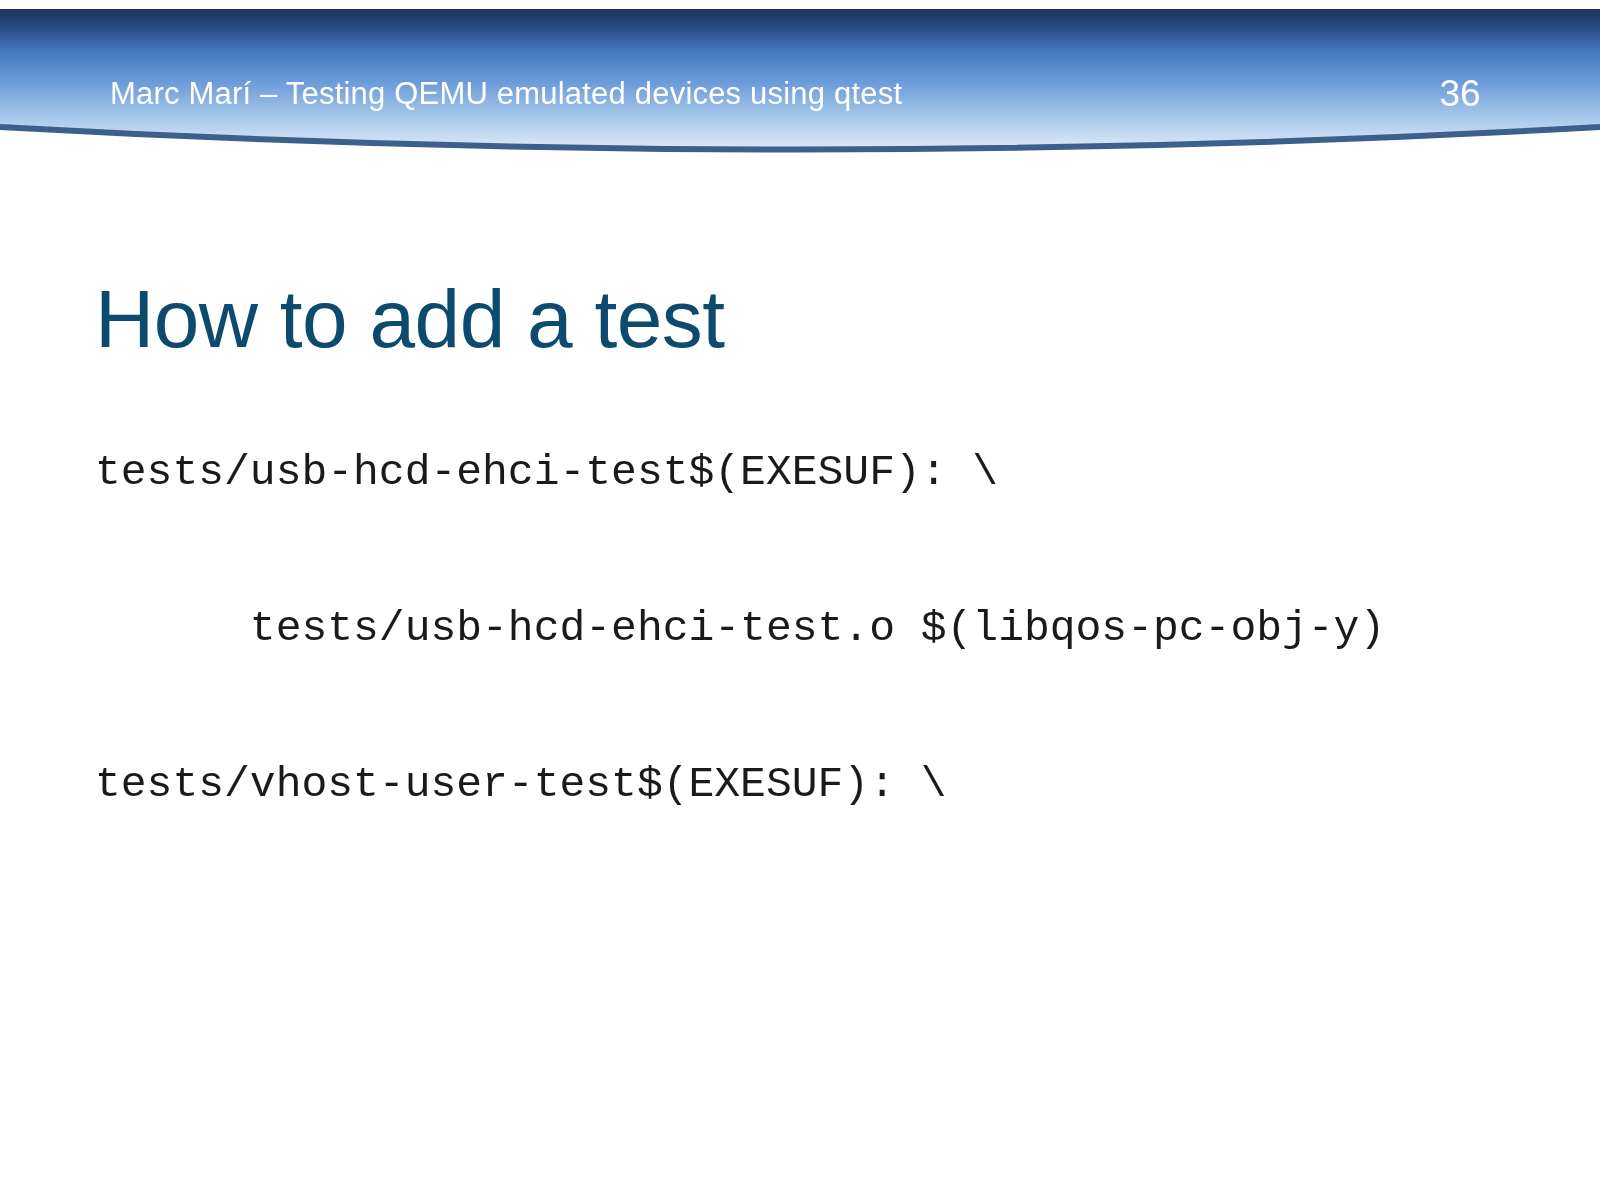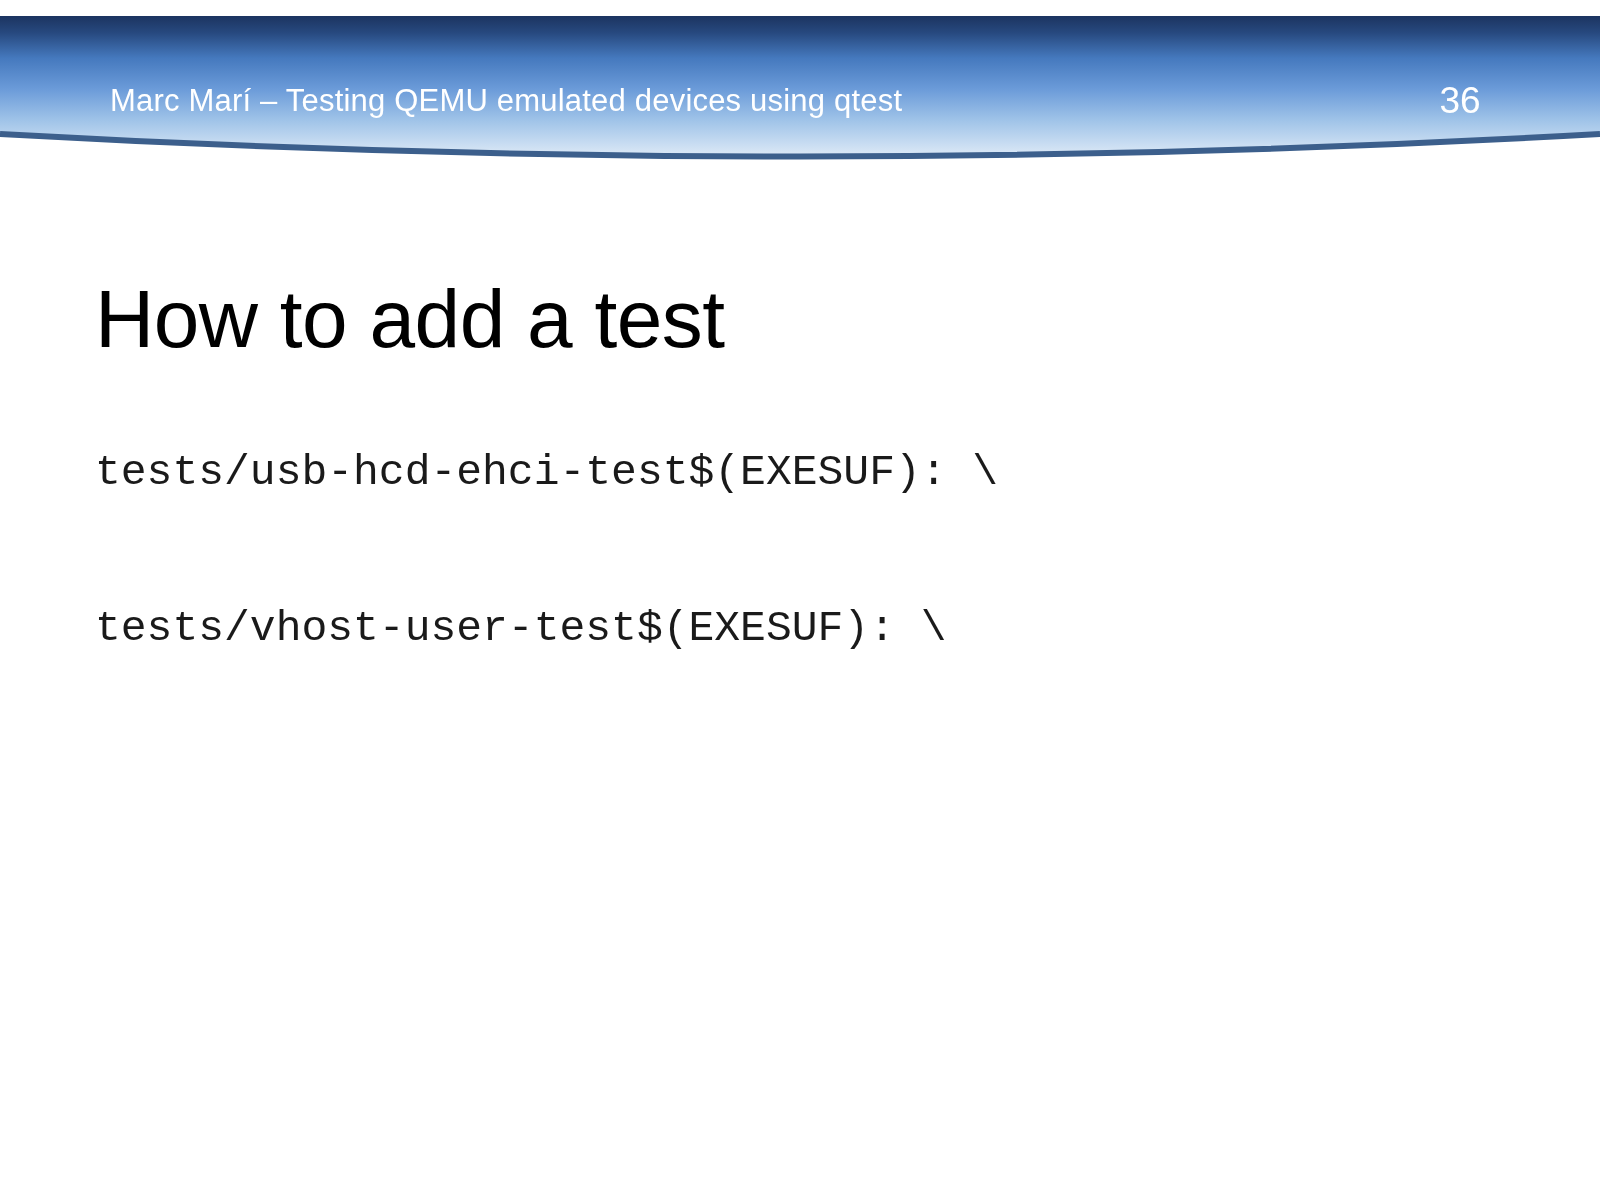--- a/index.html
+++ b/index.html
@@ -20,21 +20,21 @@
     position: absolute;
     inset: 0;
     background: #ffffff;
     overflow: hidden;
   }
 
   
   .banner {
     position: absolute;
     left: 0;
-    top: 16px;
+    top: 9px;
     width: 1600px;
     height: 160px;
     overflow: hidden;
   }
   .banner svg {
     display: block;
     position: absolute;
     left: 0;
     top: 0;
   }
@@ -62,21 +62,21 @@
   }
 
   
   .slide-title {
     position: absolute;
     left: 95px;
     top: 218px;
     font-size: 82px;
     line-height: 92px;
     font-weight: 400;
-    color: #000000;
+    color: #0c4a6e;
     letter-spacing: -0.5px;
     white-space: nowrap;
   }
 
   
   .code-block {
     position: absolute;
     left: 95px;
     top: 343px;
     width: 1460px;
@@ -115,20 +115,21 @@
 
     <div class="header-text">Marc Marí – Testing QEMU emulated devices using qtest</div>
 
     <div class="page-number">36</div>
   </div>
 
   <h1 class="slide-title">How to add a test</h1>
 
   <div class="code-block">
     <span class="code-line">tests/usb-hcd-ehci-test$(EXESUF): \</span>
+    <span class="code-line">      tests/usb-hcd-ehci-test.o $(libqos-pc-obj-y)</span>
     <span class="code-line">tests/vhost-user-test$(EXESUF): \</span>
     
     
     
     
     
     
     
     
   </div>

